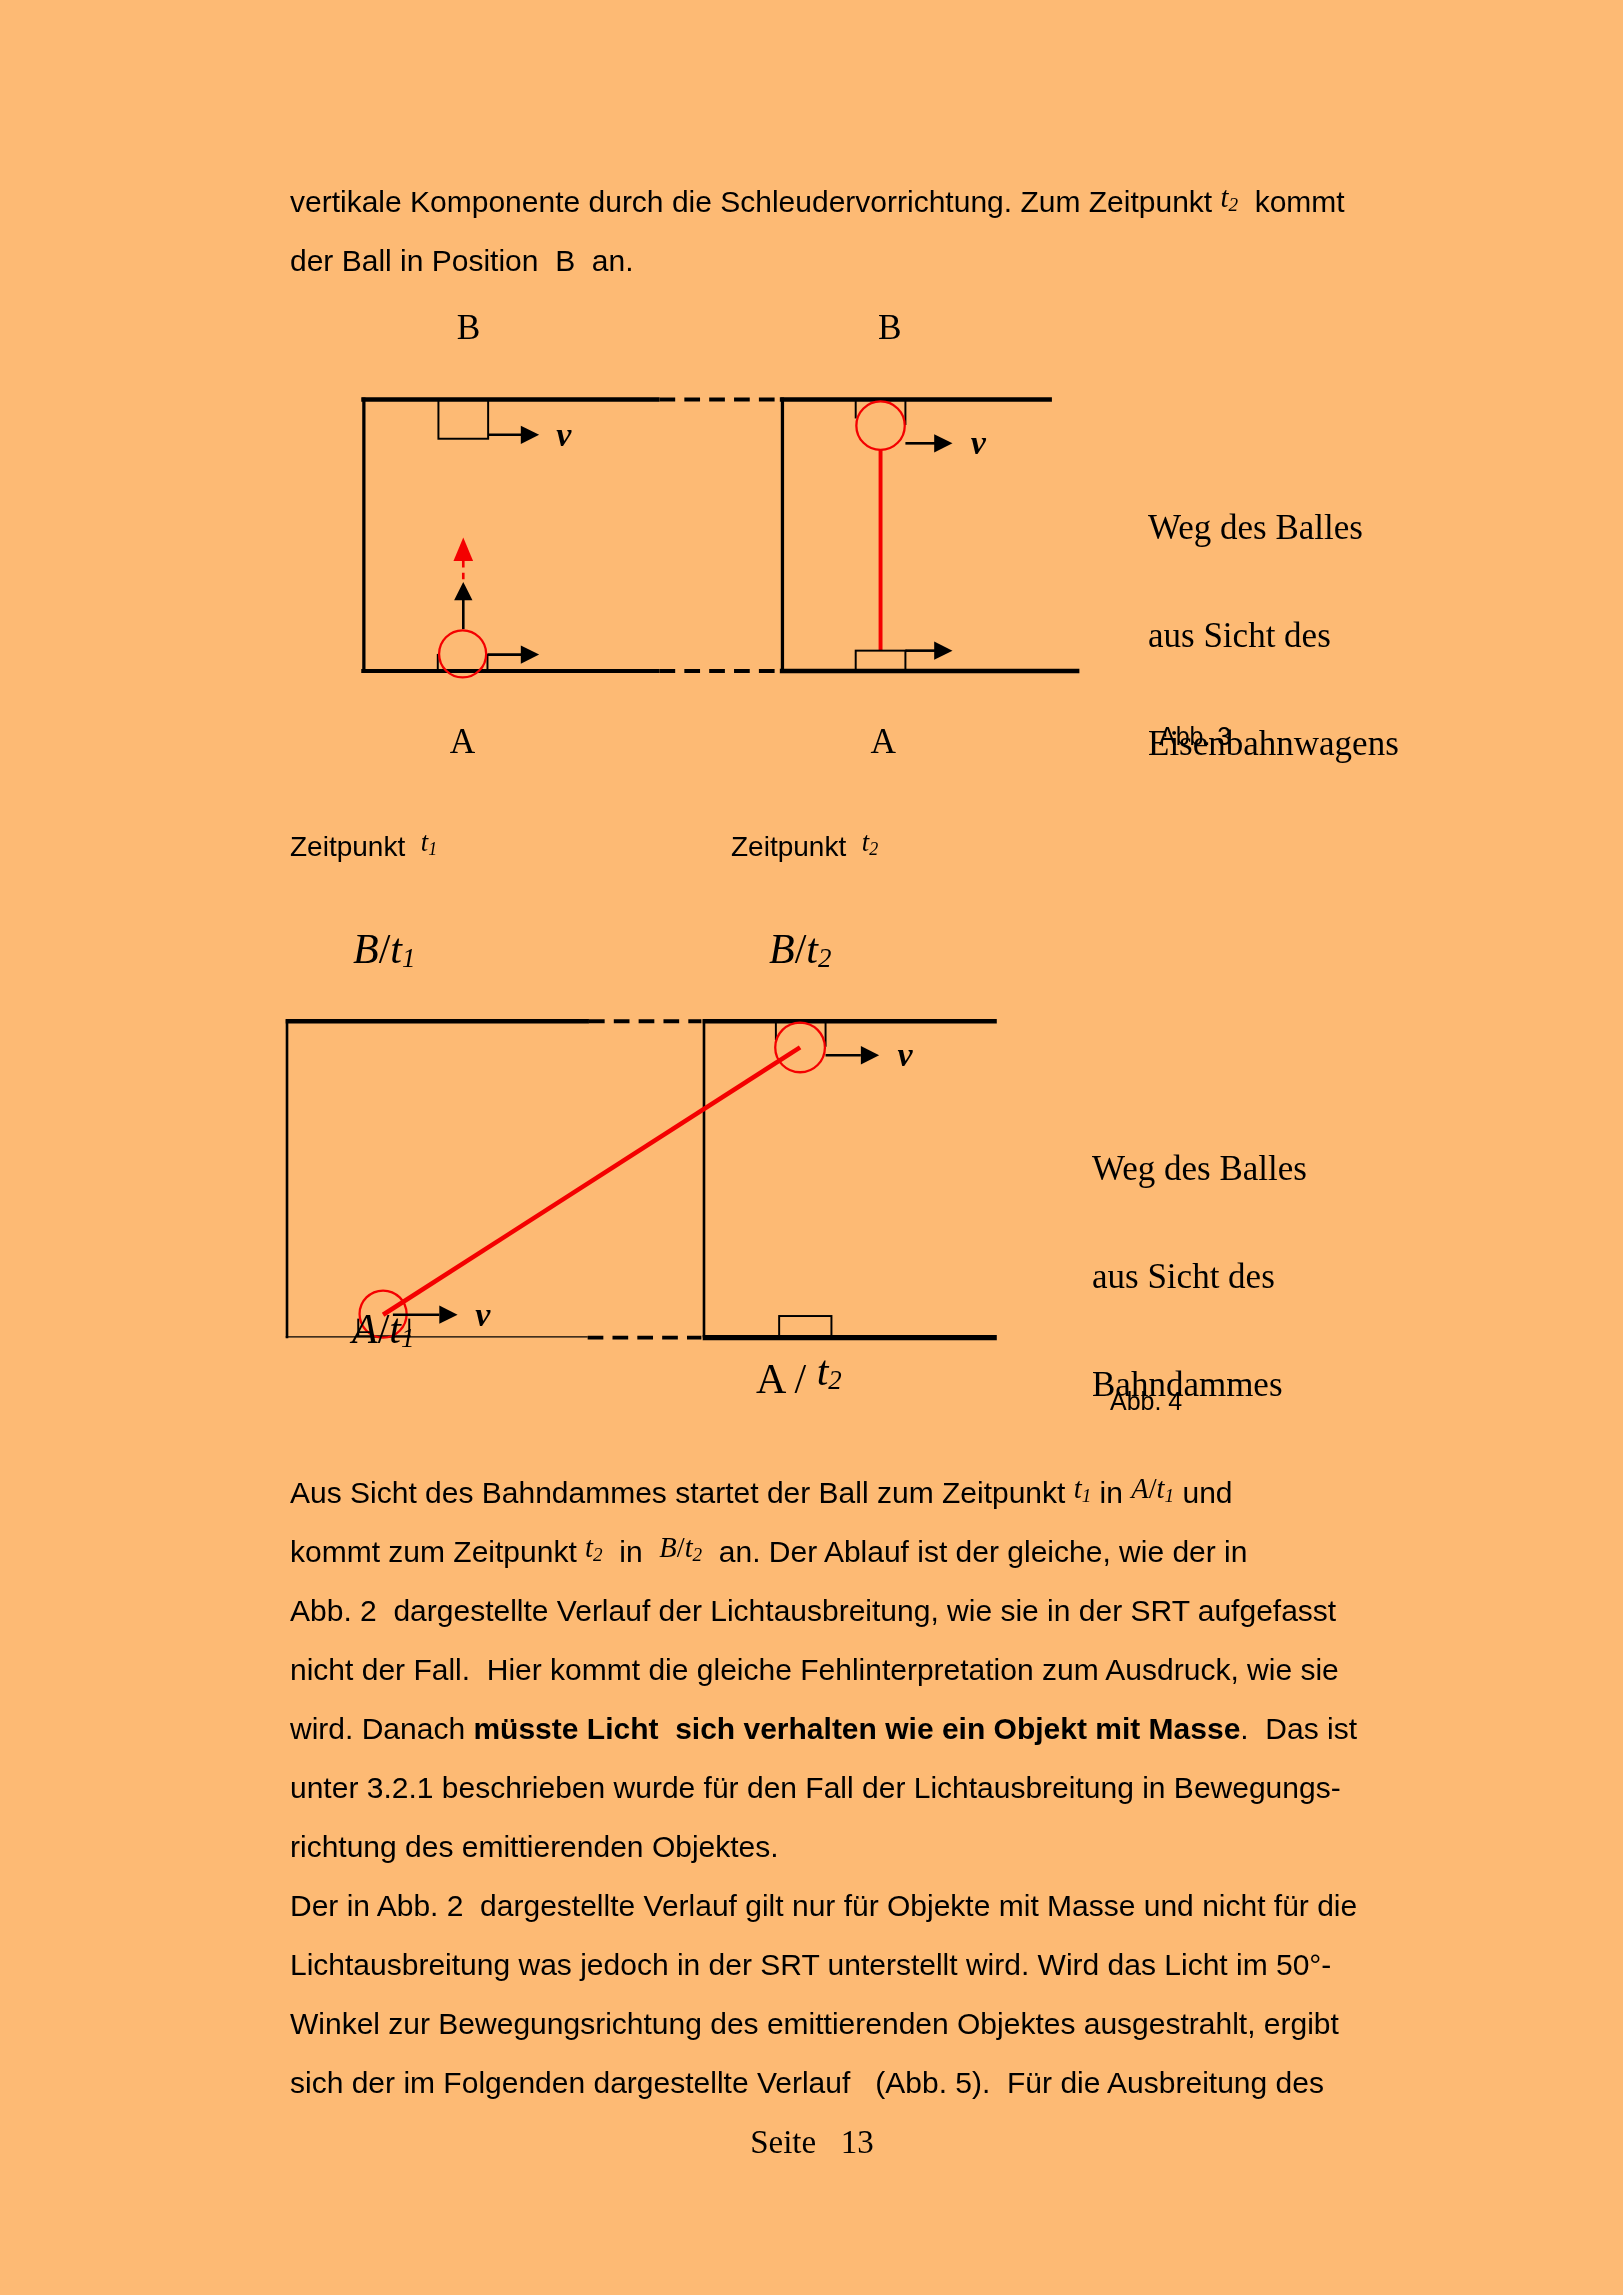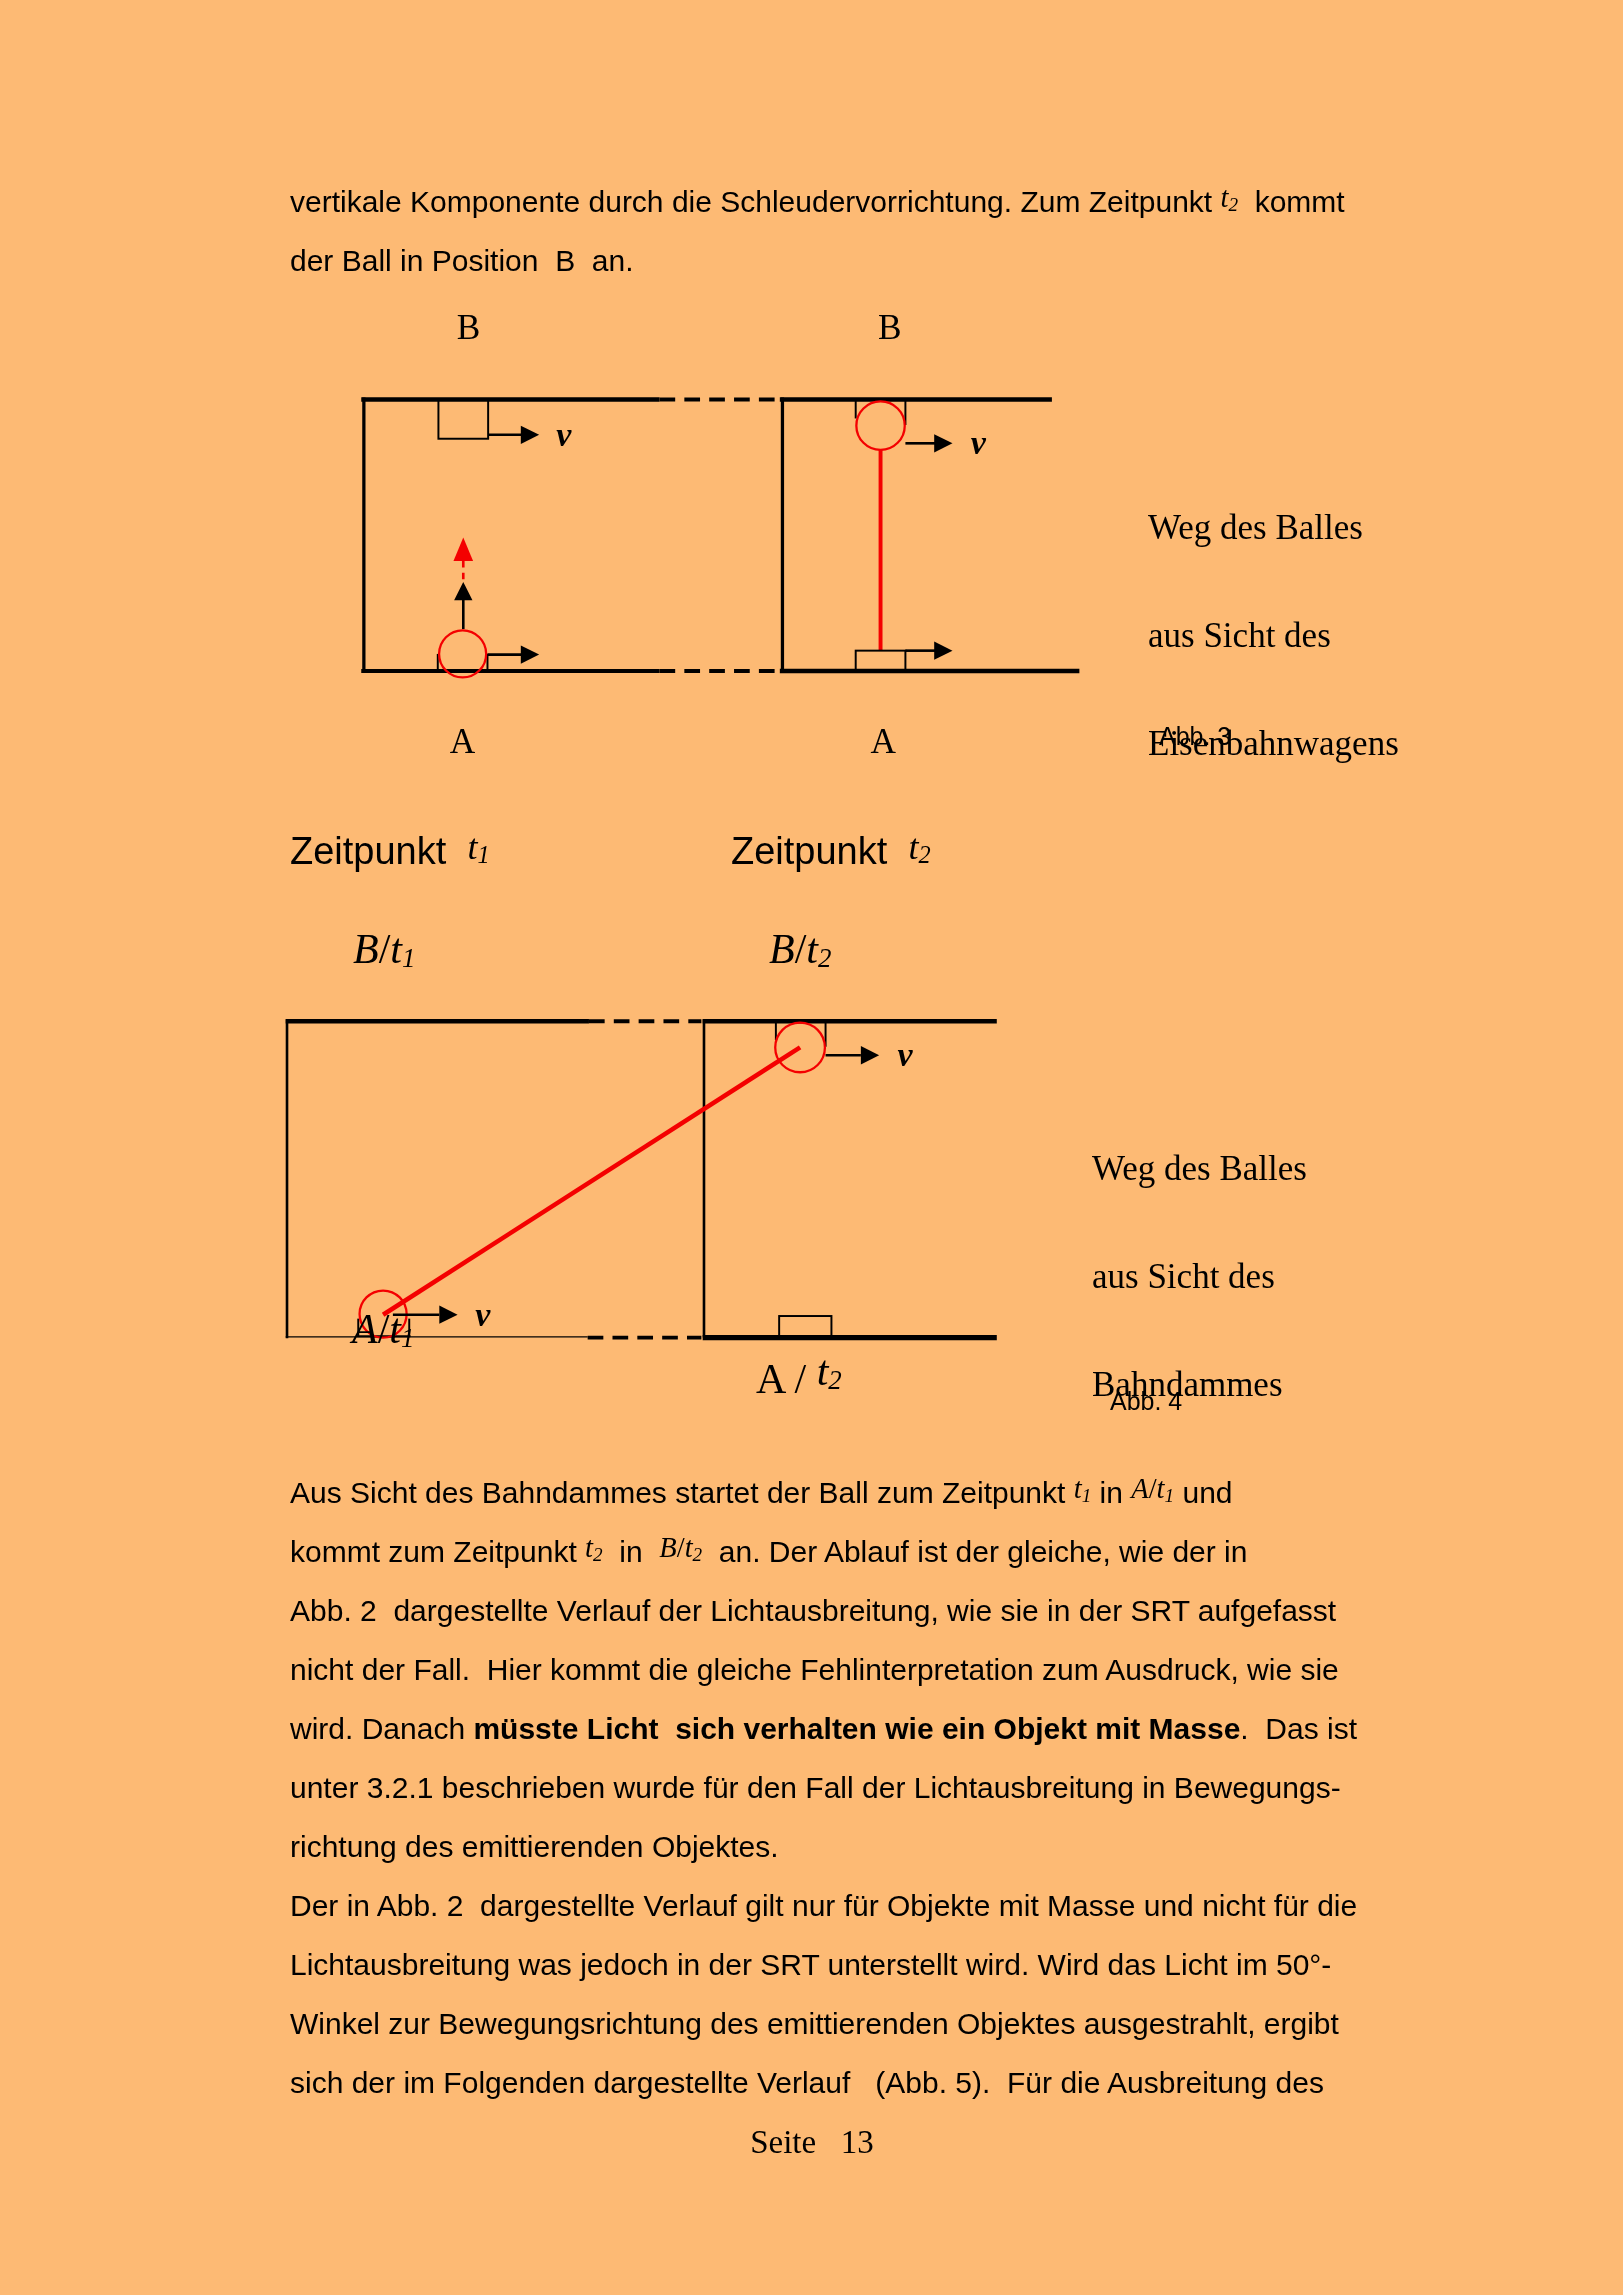--- a/index.html
+++ b/index.html
@@ -2,21 +2,21 @@
 <html style="font-size:10.5px"><head>
 <meta charset="utf-8">
 <title>Seite 13</title>
 <style>
   html,body{margin:0;padding:0;background:#ffffff;}
   .page{position:relative;width:1624px;height:2295px;background:#fdba74;color:#000;
         font-family:"Liberation Sans",sans-serif;overflow:hidden;}
   .abs{position:absolute;}
   
   .tline{height:59px;line-height:59px;white-space:pre;font-size:30px;}
-  .zp{font-size:38px;line-height:43px;white-space:pre;}
+  .zp{font-size:28px;line-height:33px;white-space:pre;}
   .seg-n{font-weight:normal;}
   .seg-b{font-weight:bold;}
   
   .mi{font-family:"Liberation Serif",serif;font-style:italic;position:relative;top:-5.2px;font-size:0.95em;}
   .msub{font-family:"Liberation Serif",serif;font-style:italic;position:relative;top:-1.3px;font-size:0.64em;}
   .mpl{font-family:"Liberation Serif",serif;position:relative;top:-5.2px;font-size:0.95em;}
   
   .mathlabel{font-family:"Liberation Serif",serif;font-size:42px;line-height:35px;white-space:pre;}
   .mathlabel .mi{top:0;font-size:1em;}
   .mathlabel .msub{top:3.9px;font-size:0.64em;}

